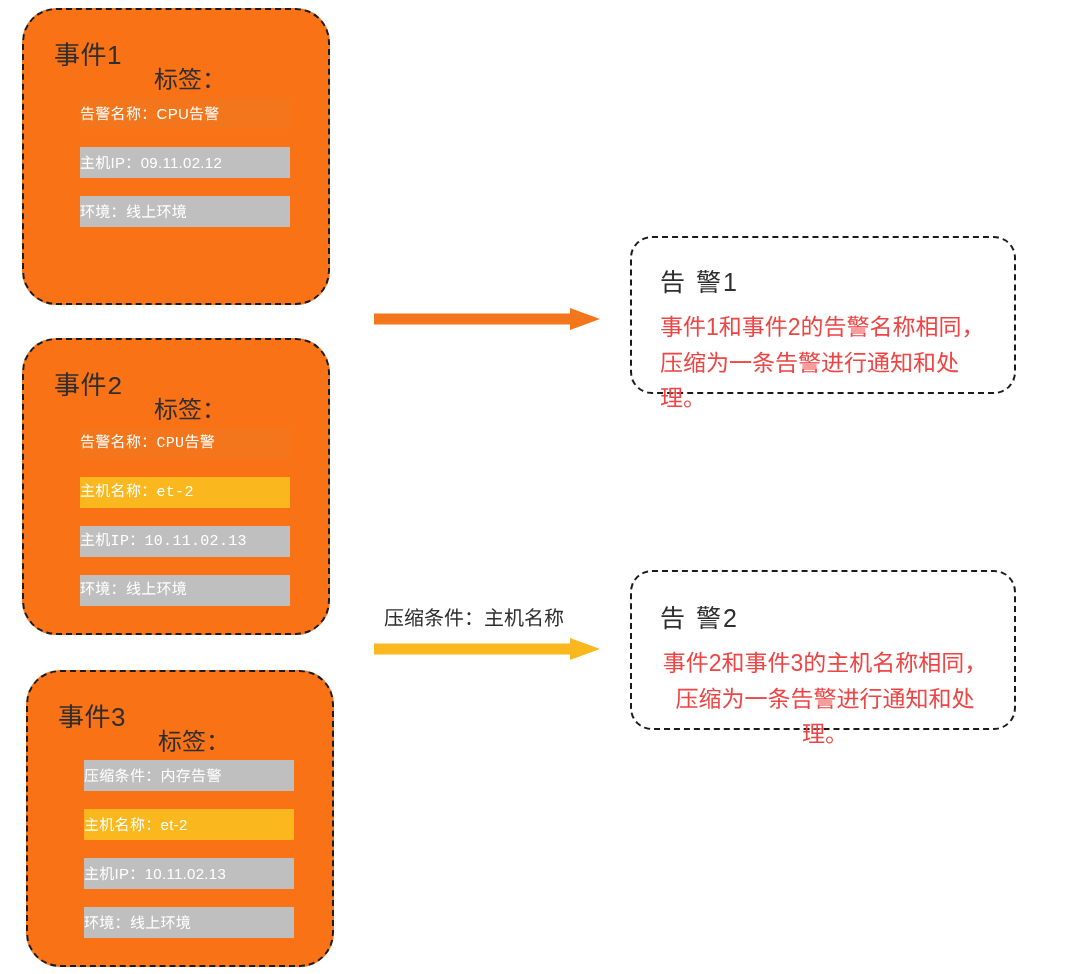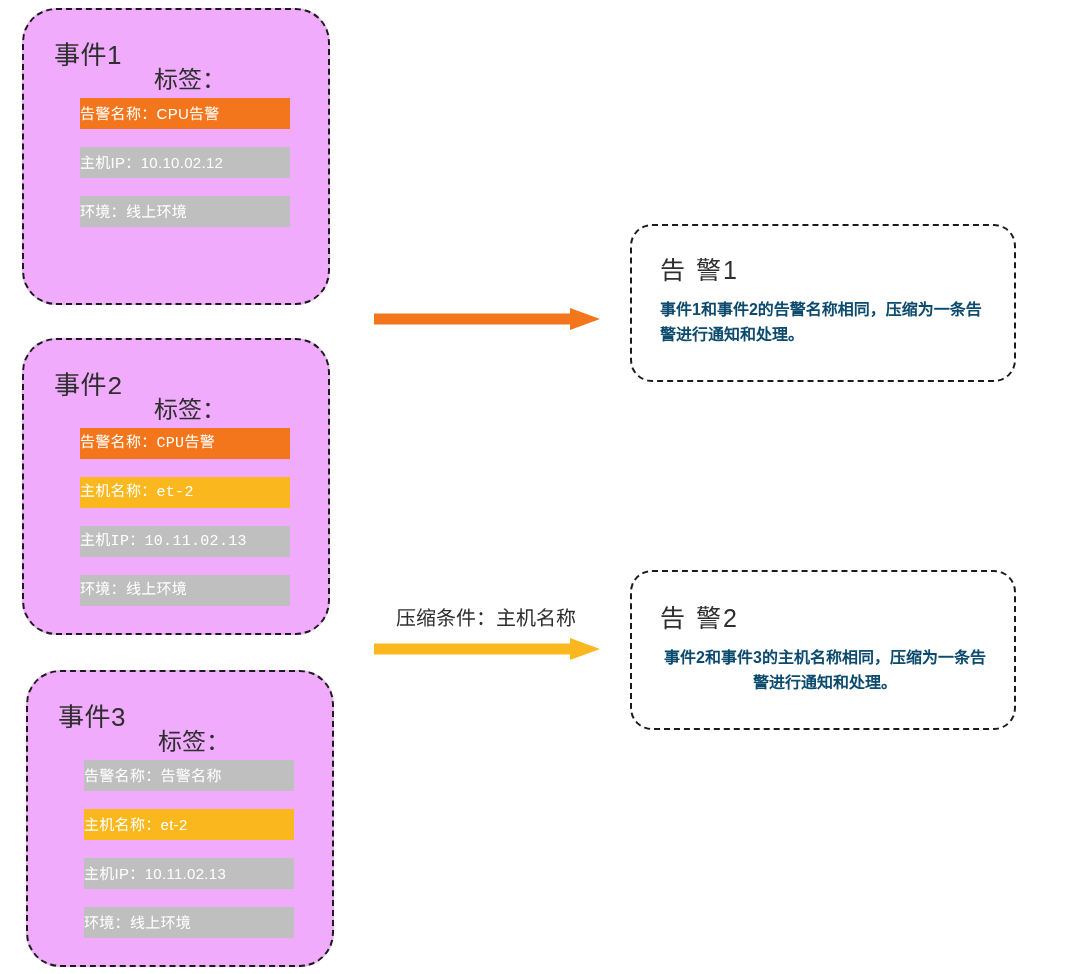--- a/index.html
+++ b/index.html
@@ -20,21 +20,21 @@
     background: #ffffff;
     overflow: hidden;
   }
 
   
   .event-card {
     position: absolute;
     box-sizing: border-box;
     border: 2.5px dashed #1b1b1b;
     border-radius: 34px;
-    background: #f0abfc;
+    background: #f97316;
   }
   .alarm-card {
     position: absolute;
     box-sizing: border-box;
     border: 2.5px dashed #1b1b1b;
     border-radius: 22px;
     background: #ffffff;
   }
 
   
@@ -94,77 +94,76 @@
   
   .alarm-title {
     position: absolute;
     font-size: 25px;
     color: #2e2e2e;
     letter-spacing: 2px;
     white-space: nowrap;
   }
   .alarm-desc {
     position: absolute;
-    font-size: 16px;
+    font-size: 23px;
     line-height: 1.55;
-    color: #0c4a6e;
+    color: #ef4444;
     width: 330px;
-    font-weight: bold;
   }
 </style>
 </head>
 <body>
 
 <div id="canvas">
 
   <div class="event-card" style="left:22px; top:8px; width:308px; height:297px;">
     <div class="event-title" style="left:30px; top:24px;">事件1</div>
     <div class="tags-label" style="left:130px; top:50px;">标签：</div>
     <div class="chip-list" style="top:88px;">
       <div class="chip orange">告警名称：CPU告警</div>
-      <div class="chip gray">主机IP：10.10.02.12</div>
+      <div class="chip gray">主机IP：09.11.02.12</div>
       <div class="chip gray">环境：线上环境</div>
     </div>
   </div>
 
   <div class="event-card" style="left:22px; top:338px; width:308px; height:297px;font-family:Liberation Mono, monospace;">
     <div class="event-title" style="left:30px; top:24px;">事件2</div>
     <div class="tags-label" style="left:130px; top:50px;">标签：</div>
     <div class="chip-list" style="top:88px;">
       <div class="chip orange">告警名称：CPU告警</div>
       <div class="chip yellow">主机名称：et-2</div>
       <div class="chip gray">主机IP：10.11.02.13</div>
       <div class="chip gray">环境：线上环境</div>
     </div>
   </div>
 
   <div class="event-card" style="left:26px; top:670px; width:308px; height:297px;">
     <div class="event-title" style="left:30px; top:24px;">事件3</div>
     <div class="tags-label" style="left:130px; top:50px;">标签：</div>
     <div class="chip-list" style="top:88px;">
-      <div class="chip gray">告警名称：告警名称</div>
+      <div class="chip gray">压缩条件：内存告警</div>
       <div class="chip yellow">主机名称：et-2</div>
       <div class="chip gray">主机IP：10.11.02.13</div>
       <div class="chip gray">环境：线上环境</div>
     </div>
   </div>
 
   <div class="flow" style="left:374px; top:272px; width:230px; height:60px;">
     <svg class="arrow" style="left:0px; top:36px;" width="226" height="22" viewBox="0 0 226 22">
       <polygon points="0,5.5 196,5.5 196,0 226,11 196,22 196,16.5 0,16.5" fill="#f3761c"></polygon>
     </svg>
   </div>
 
-  <div class="alarm-card" style="left:630px; top:224px; width:386px; height:158px;">
+  <div class="alarm-card" style="left:630px; top:236px; width:386px; height:158px;">
     <div class="alarm-title" style="left:28px; top:24px;">告 警1</div>
     <div class="alarm-desc" style="left:28px; top:72px;">事件1和事件2的告警名称相同，压缩为一条告警进行通知和处理。</div>
   </div>
 
   <div class="flow" style="left:374px; top:602px; width:230px; height:60px;">
-    <div class="flow-label" style="left:22px; top:0px;">压缩条件：主机名称</div>
+    <div class="flow-label" style="left:10px; top:0px;">压缩条件：主机名称</div>
     <svg class="arrow" style="left:0px; top:36px;" width="226" height="22" viewBox="0 0 226 22">
       <polygon points="0,5.5 196,5.5 196,0 226,11 196,22 196,16.5 0,16.5" fill="#fab81e"></polygon>
     </svg>
   </div>
 
   <div class="alarm-card" style="left:630px; top:570px; width:386px; height:160px;text-align:center;">
     <div class="alarm-title" style="left:28px; top:26px;">告 警2</div>
     <div class="alarm-desc" style="left:28px; top:74px;">事件2和事件3的主机名称相同，压缩为一条告警进行通知和处理。</div>
   </div>
 

